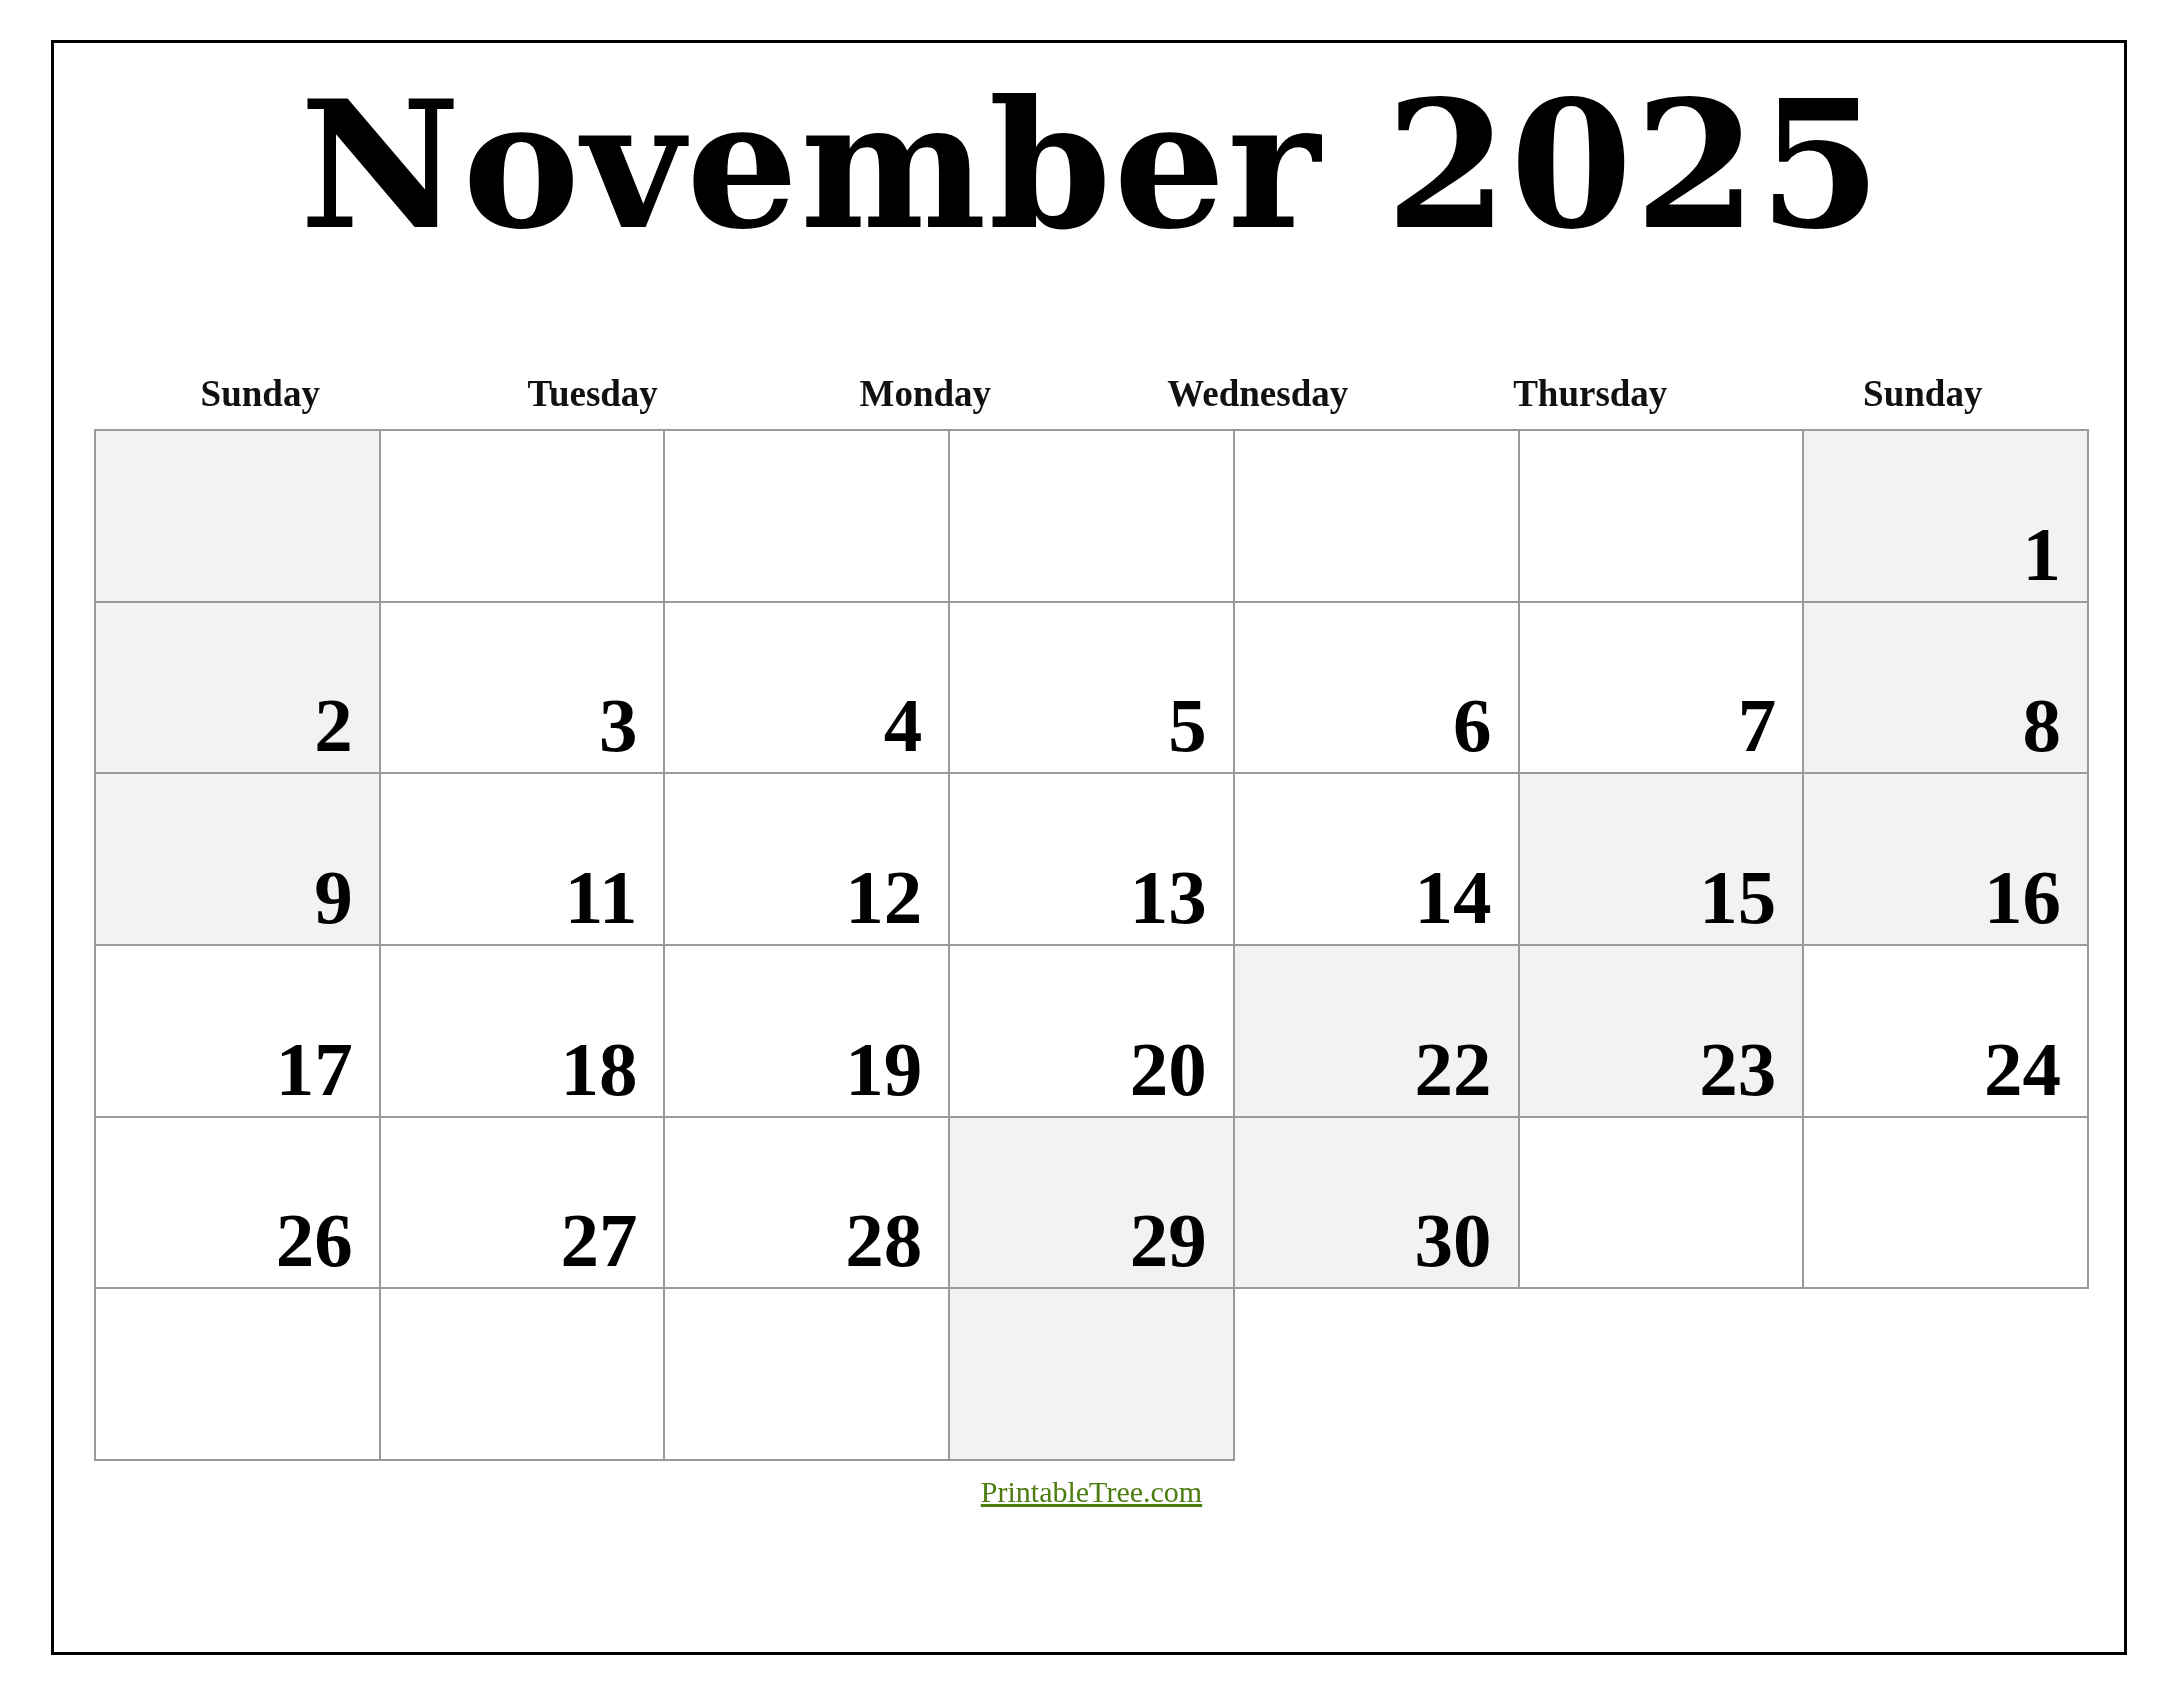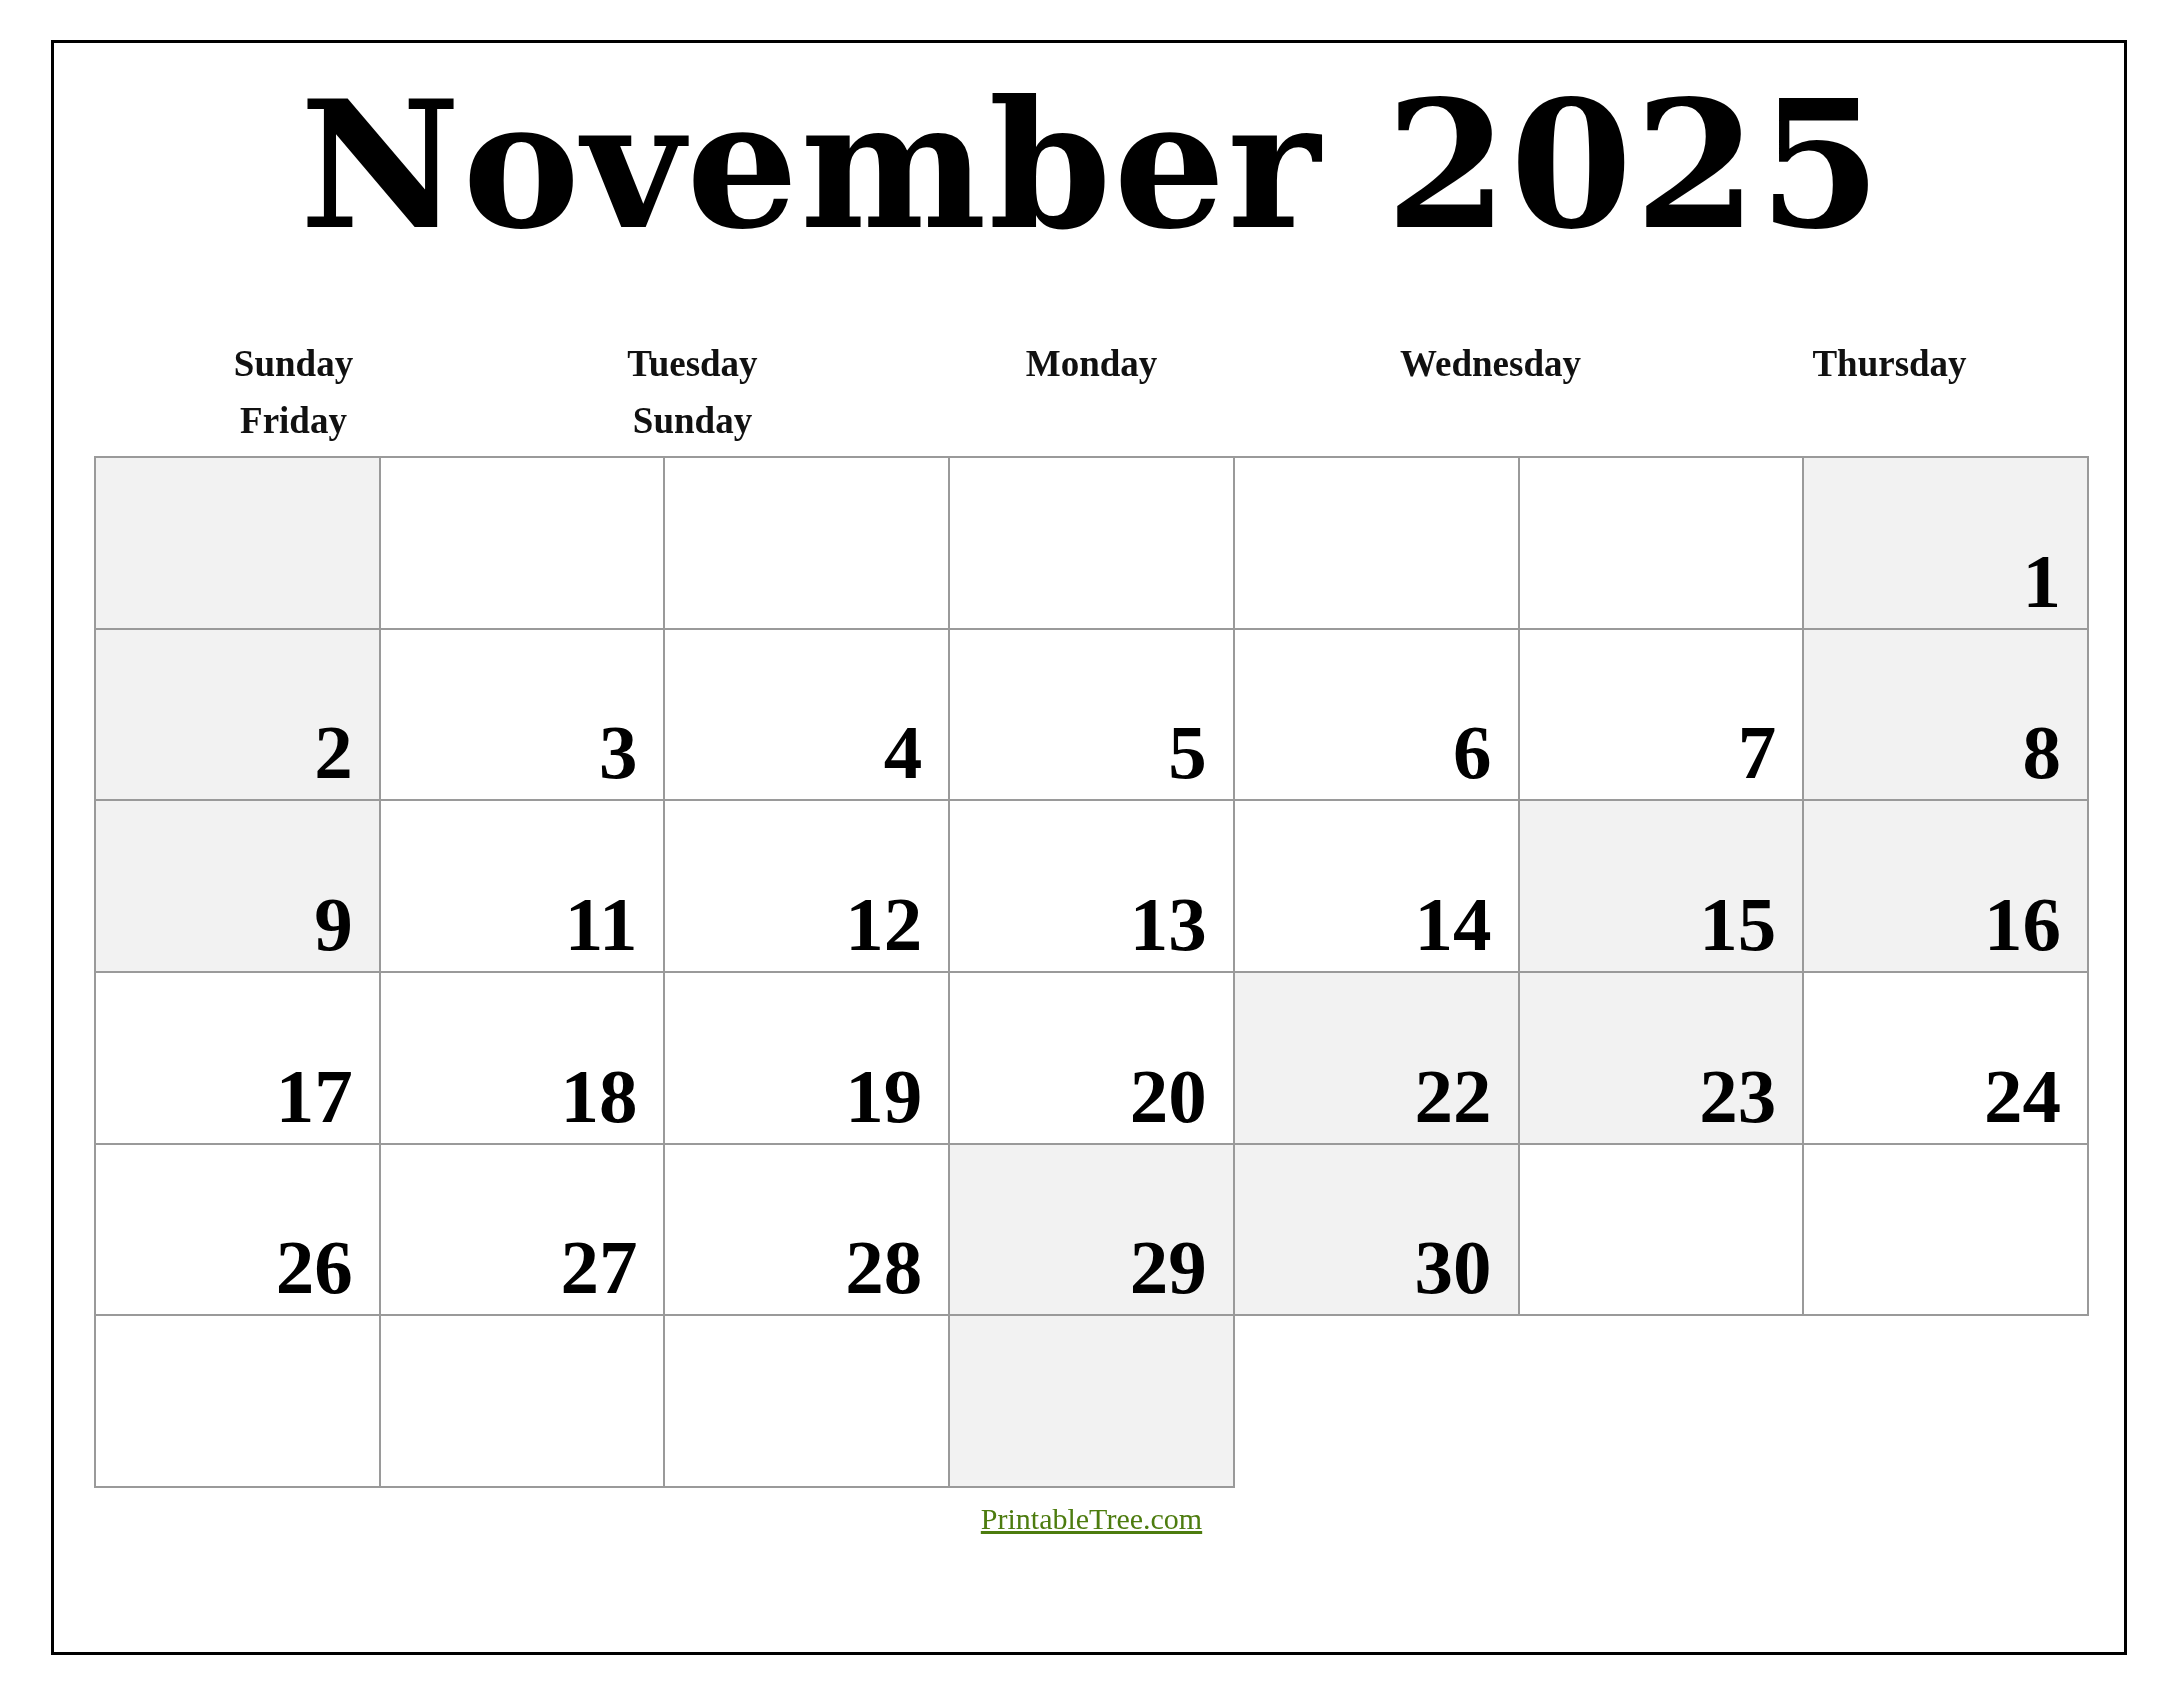--- a/index.html
+++ b/index.html
@@ -44,22 +44,22 @@
     font-weight: 700;
     font-size: 176px;
     line-height: 1.0;
     letter-spacing: 2px;
     color: #000000;
     margin-top: 38px;
     white-space: nowrap;
   }
   .weekday-row {
     display: grid;
-    grid-template-columns: repeat(5, 1fr);
-    margin-top: 88px;
+    grid-template-columns: repeat(6, 1fr);
+    margin-top: 118px;
   }
   .weekday {
     font-family: "Liberation Serif", serif;
     font-weight: 700;
     font-size: 37px;
     color: #111111;
     text-align: center;
     padding-bottom: 14px;
   }
   .grid {
@@ -110,21 +110,20 @@
   <div class="inner">
 
     <div class="title">November 2025</div>
 
     <div class="weekday-row">
       <div class="weekday">Sunday</div>
       <div class="weekday">Tuesday</div>
       <div class="weekday">Monday</div>
       <div class="weekday">Wednesday</div>
       <div class="weekday">Thursday</div>
-      <div class="weekday">Friday</div>
       <div class="weekday">Sunday</div>
     </div>
 
     <div class="grid" id="calendar-grid">
         <div class="cell shaded">
           <span class="num"></span>
         </div>
         <div class="cell">
           <span class="num"></span>
         </div>

